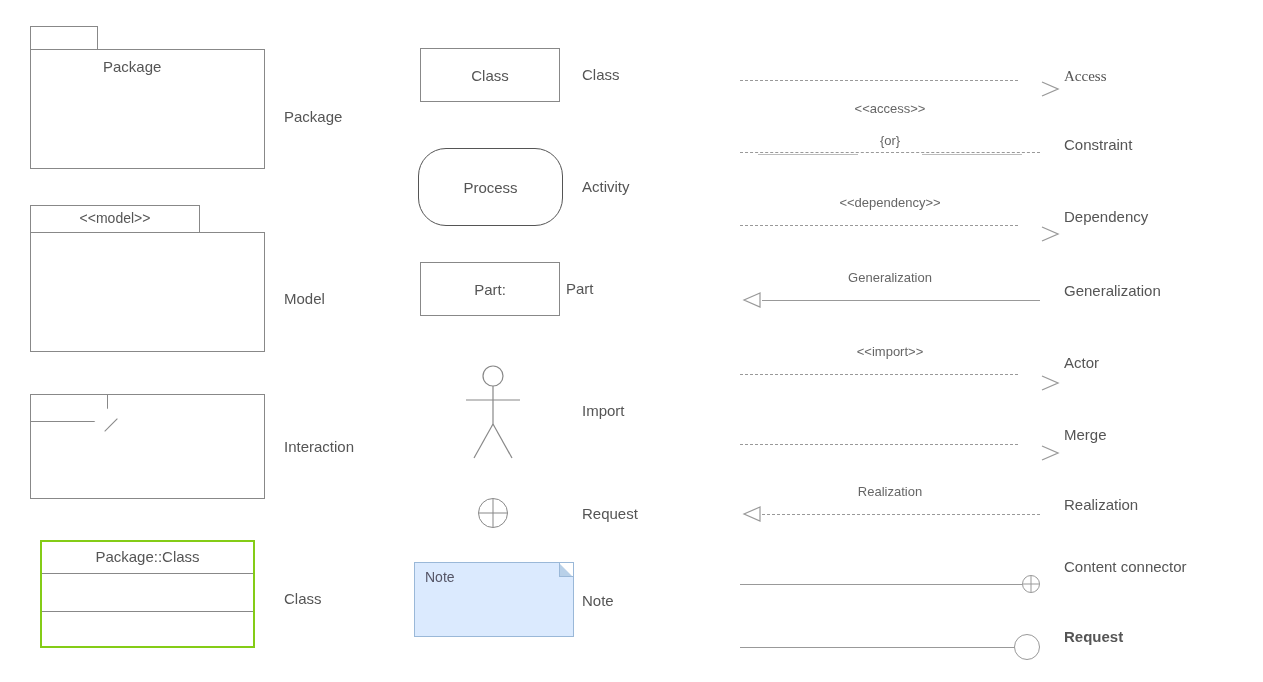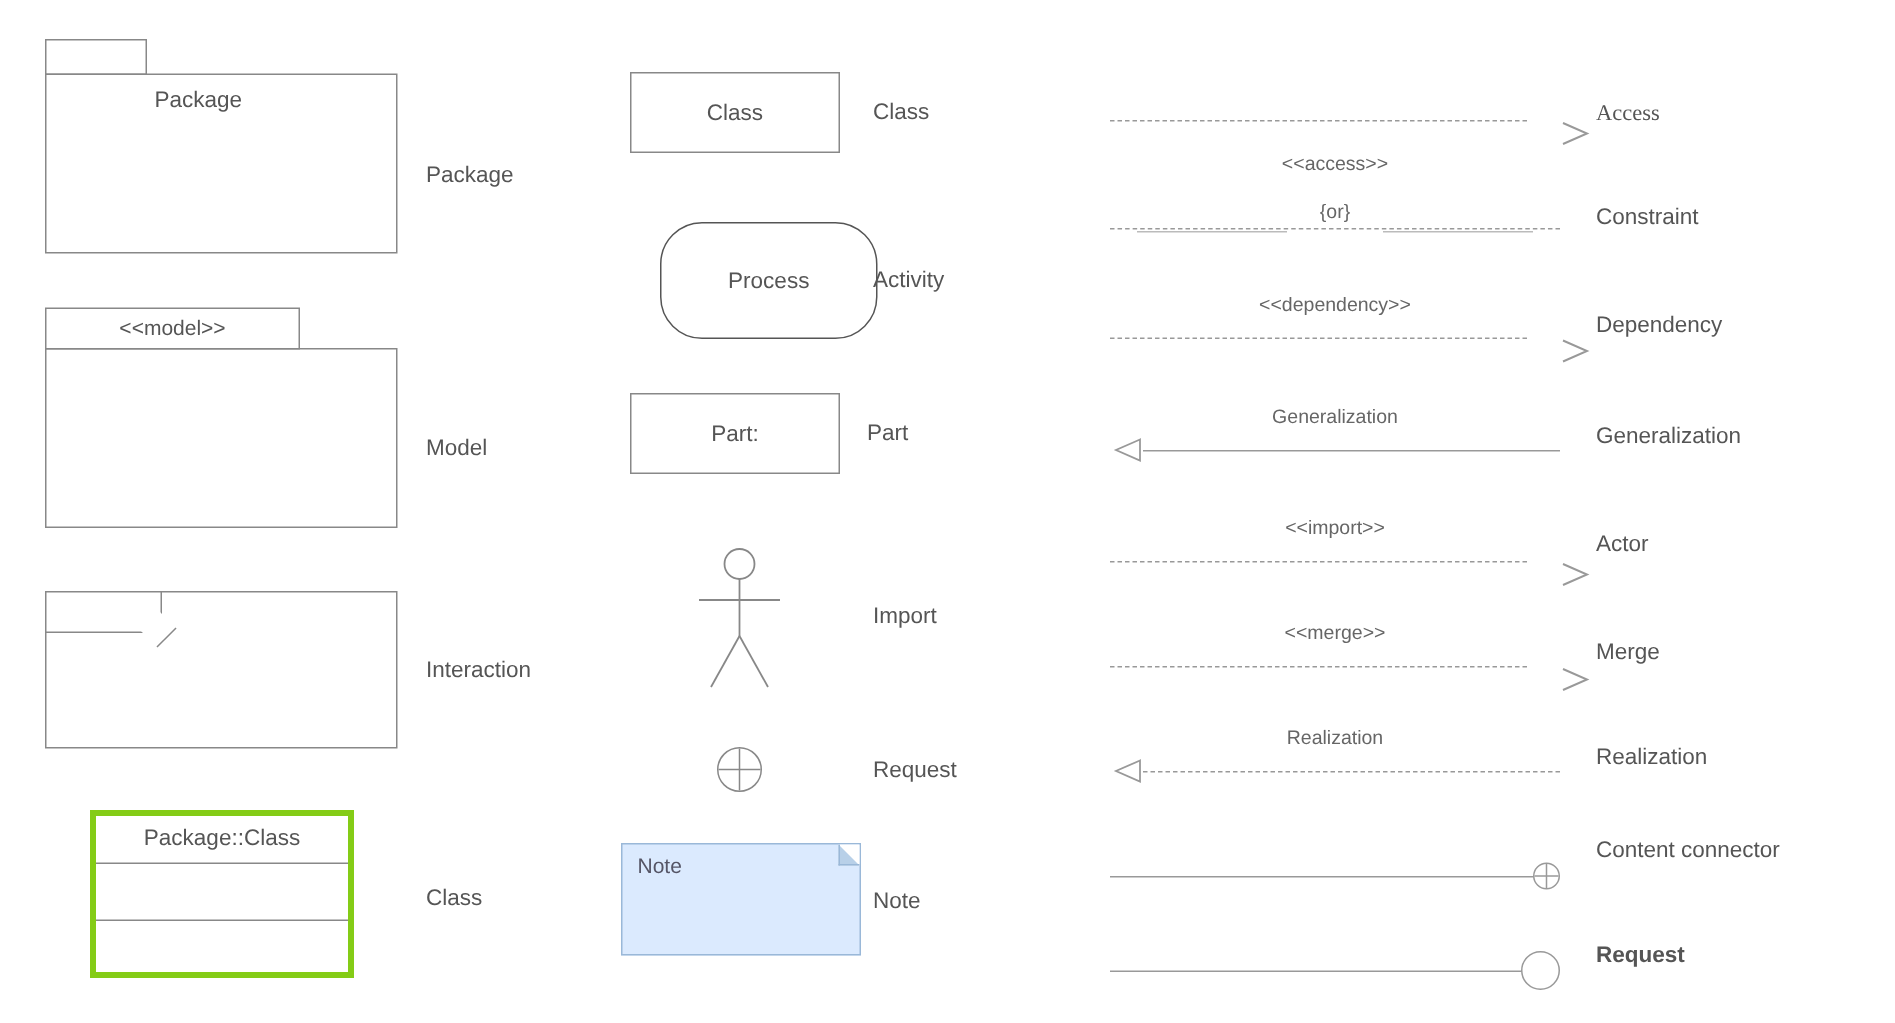--- a/index.html
+++ b/index.html
@@ -74,23 +74,22 @@
       top: 15px;
       left: 65px;
       width: 18px;
       height: 18px;
       border-right: 1px solid #888;
       background: #fff;
       transform: rotate(45deg);
     }
     
     .class-shape {
-      border: 4px solid #84cc16;
-      width: 176px;
-      margin-left: 20px;
+      border: 2px solid #84cc16;
+      width: 215px;
     }
     .class-shape .row {
       border-bottom: 1px solid #888;
       text-align: center;
       font-size: 15px;
     }
     .class-shape .row:last-child { border-bottom: none; }
     .class-shape .r1 { height: 32px; padding-top: 6px; }
     .class-shape .r2 { height: 38px; }
     .class-shape .r3 { height: 34px; }
@@ -254,29 +253,29 @@
     <div class="row r3"></div>
   </div>
 </div>
 <div class="label" style="left:284px; top:590px;">Class</div>
 
 <div class="cell" style="left:420px; top:48px;">
   <div class="box-shape">Class</div>
 </div>
 <div class="label" style="left:582px; top:66px;">Class</div>
 
-<div class="cell" style="left:440px; top:148px;">
+<div class="cell" style="left:418px; top:148px;">
   <div class="activity-shape">Process</div>
 </div>
 <div class="label" style="left:582px; top:178px;">Activity</div>
 
 <div class="cell" style="left:420px; top:262px;">
   <div class="box-shape">Part:</div>
 </div>
-<div class="label" style="left:578px; top:280px;">Part</div>
+<div class="label" style="left:566px; top:280px;">Part</div>
 
 <div class="cell" style="left:458px; top:362px;">
   <svg class="actor-shape" viewBox="0 0 70 100">
     <circle cx="35" cy="14" r="10" fill="none" stroke="#888" stroke-width="1.2"></circle>
     <line x1="35" y1="24" x2="35" y2="62" stroke="#888" stroke-width="1.2"></line>
     <line x1="8" y1="38" x2="62" y2="38" stroke="#888" stroke-width="1.2"></line>
     <line x1="35" y1="62" x2="16" y2="96" stroke="#888" stroke-width="1.2"></line>
     <line x1="35" y1="62" x2="54" y2="96" stroke="#888" stroke-width="1.2"></line>
   </svg>
 </div>
@@ -343,21 +342,20 @@
   <div class="arrow-open-right">
     <svg width="22" height="18">
         <path d="M2 2 L18 9 L2 16" fill="none" stroke="#999" stroke-width="1.3"></path>
       </svg>
   </div>
 </div>
 <div class="label" style="left:1064px; top:354px;">Actor</div>
 
 <div class="conn" style="left:740px; top:434px; width:300px; height:20px;">
   <div class="conn-line"></div>
-  <div class="conn-label-center"><span class="conn-label-bg">&lt;&lt;merge&gt;&gt;</span></div>
   <div class="arrow-open-right">
     <svg width="22" height="18">
         <path d="M2 2 L18 9 L2 16" fill="none" stroke="#999" stroke-width="1.3"></path>
       </svg>
   </div>
 </div>
 <div class="label" style="left:1064px; top:426px;">Merge</div>
 
 <div class="conn" style="left:740px; top:504px; width:300px; height:20px;">
   <div class="conn-line" style="left:22px; right:0;"></div>

